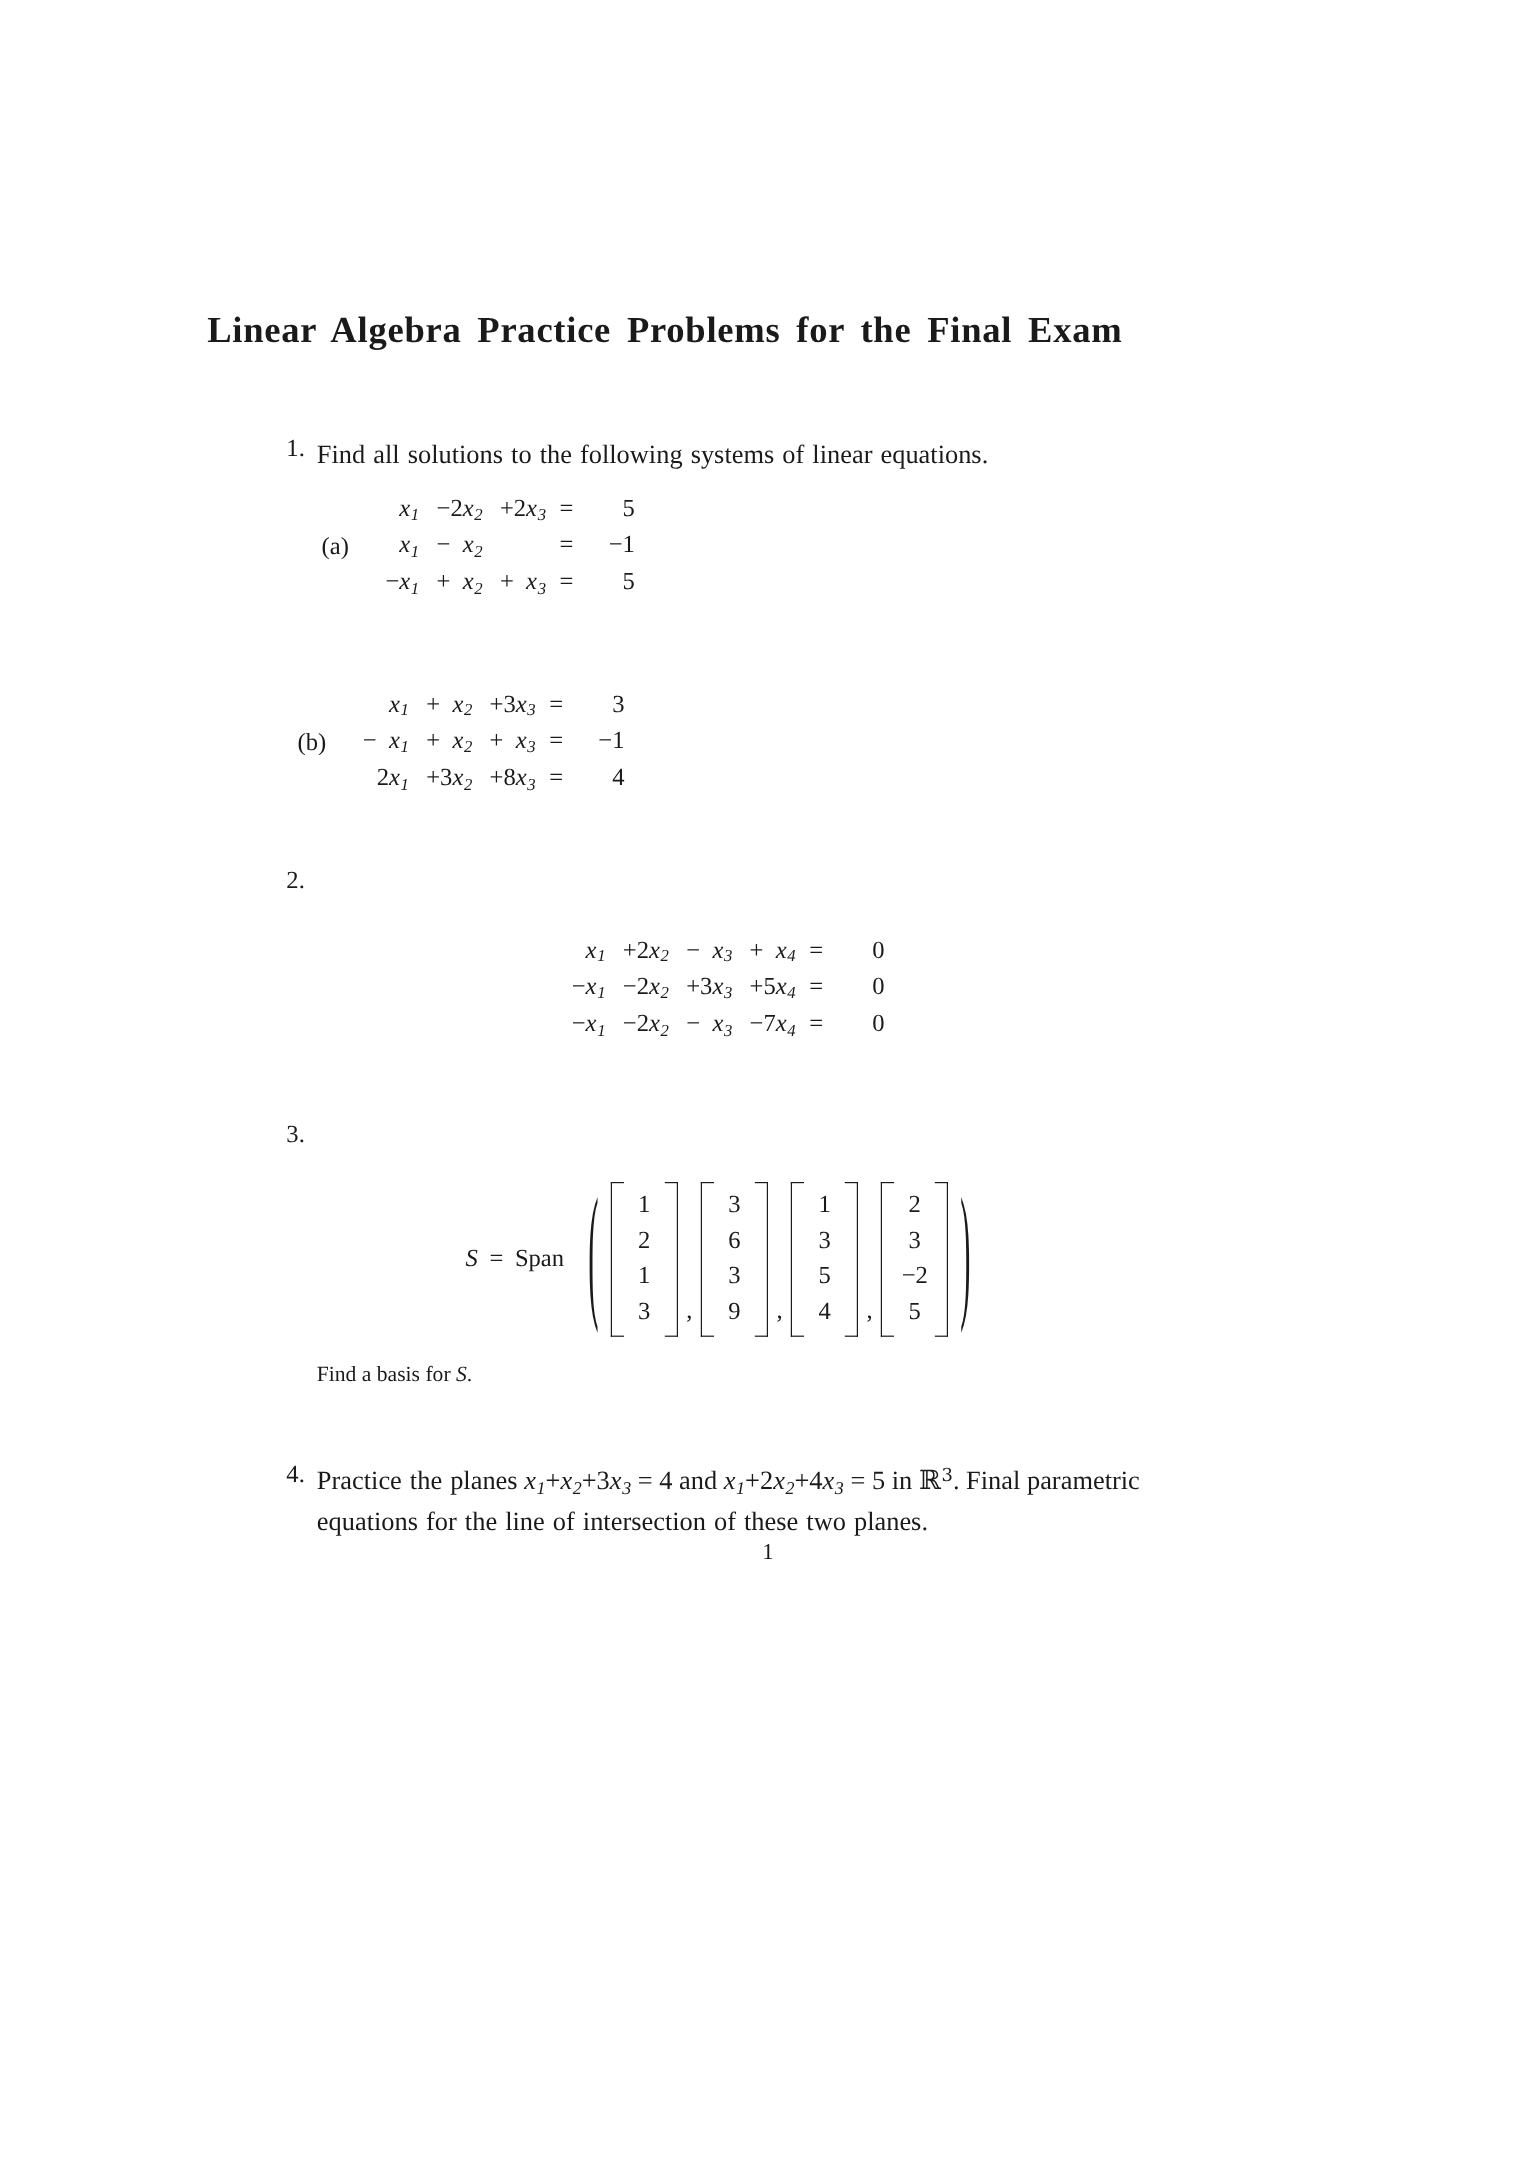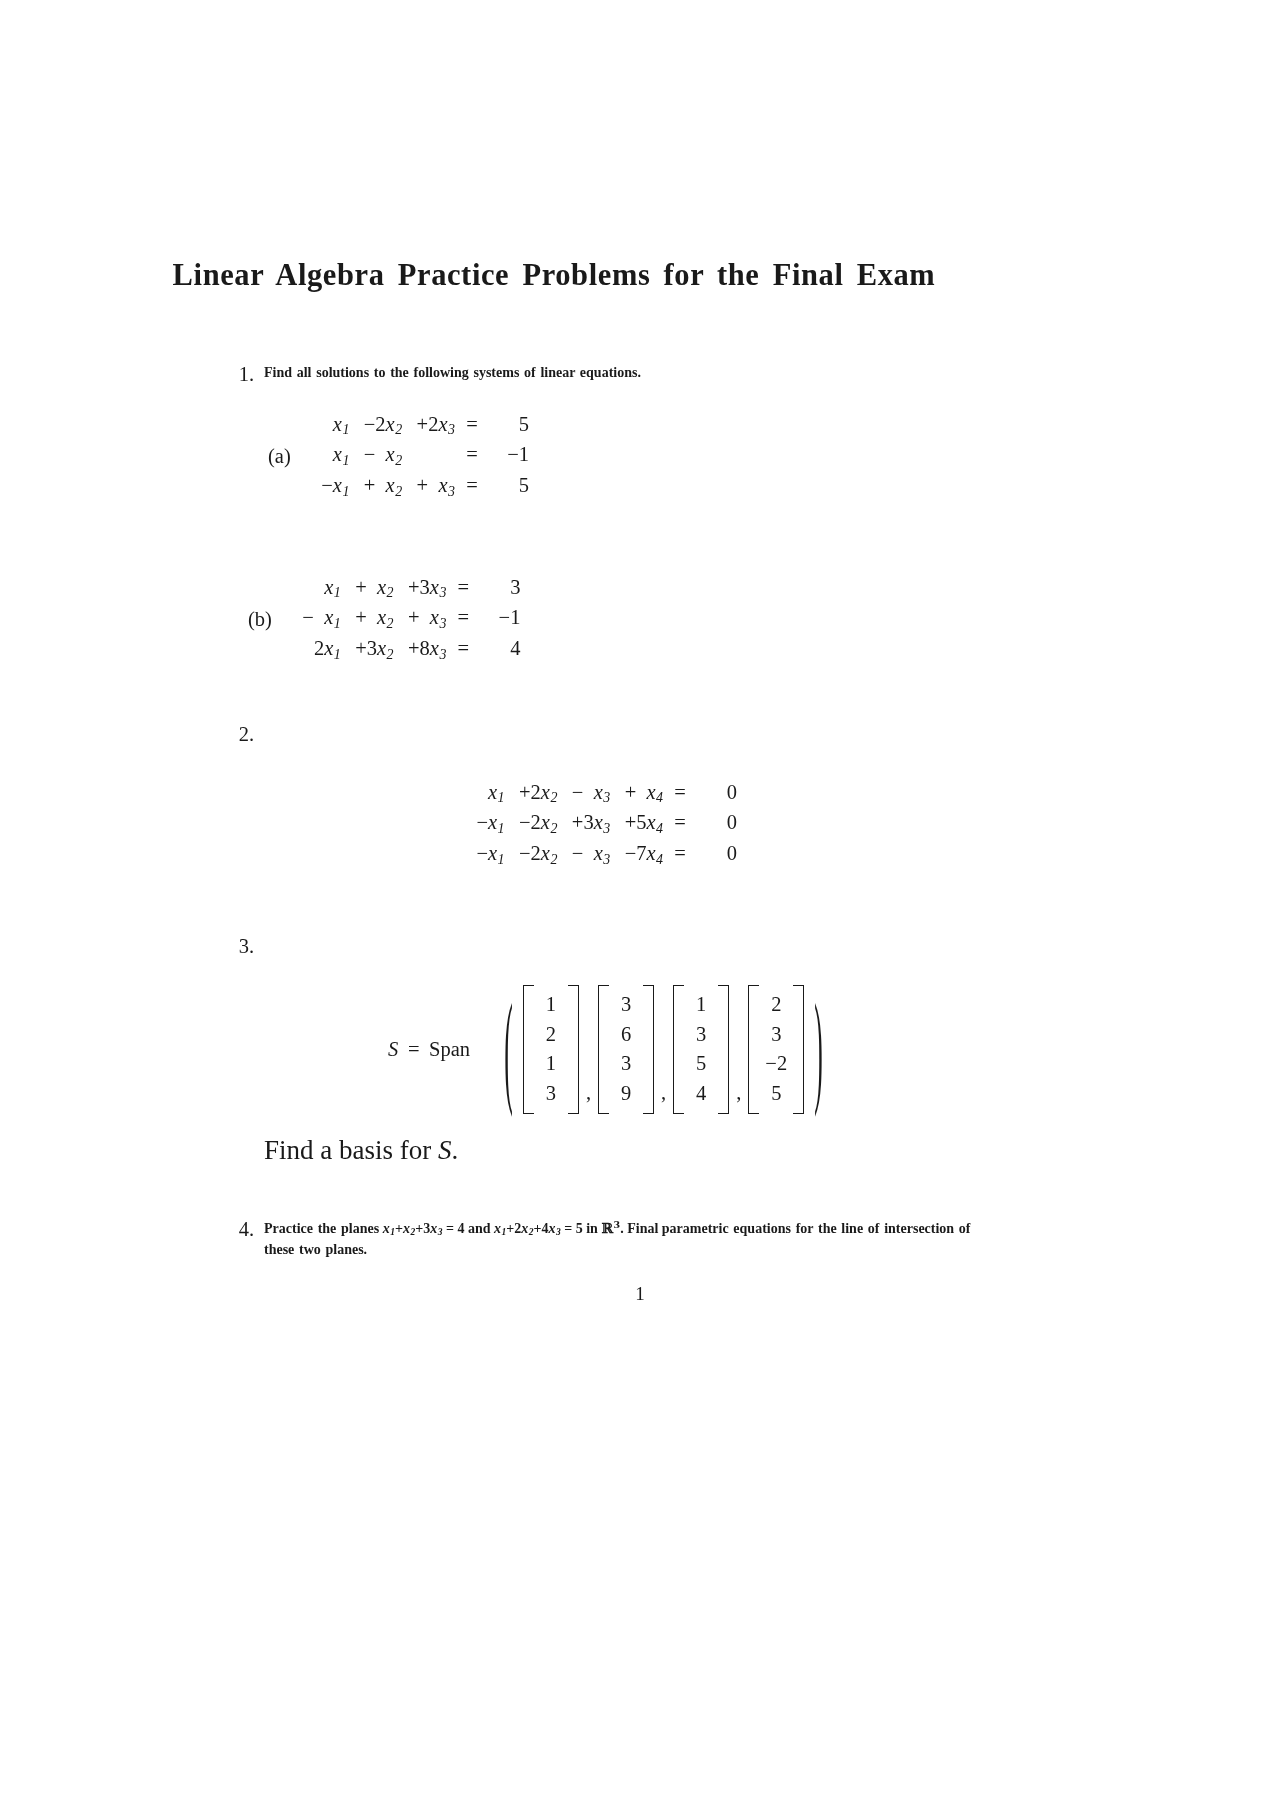--- a/index.html
+++ b/index.html
@@ -41,23 +41,22 @@
   }
   .prob-num {
     width: 34px;
     flex: 0 0 34px;
     text-align: right;
     font-size: 20.5px;
     padding-right: 10px;
     box-sizing: border-box;
   }
   .prob-body {
-    font-size: 14px;
+    font-size: 22px;
     line-height: 1.42;
-    font-weight: bold;
   }
   .prob-text { word-spacing: 1.2px; }
 
   
   .mathit { font-style: italic; font-family: "Liberation Serif", serif; }
   .sub {
     font-size: 0.68em;
     vertical-align: -0.28em;
     font-style: italic;
     margin-left: 0.5px;
@@ -97,21 +96,21 @@
   td.c-eq     { text-align: center; width: 34px; }
   td.c-rhs    { text-align: right;  width: 40px; padding-left: 6px; }
 
   
   .spanblock {
     position: absolute;
     display: flex;
     align-items: center;
     font-size: 20.5px;
   }
-  .span-lead { margin-right: 24px; white-space: nowrap; }
+  .span-lead { margin-right: 10px; white-space: nowrap; }
   .paren {
     font-size: 20.5px;
     line-height: 1;
     display: inline-block;
     transform: scaleY(6.1) scaleX(1.25);
     transform-origin: center;
     margin: 0 11px;
   }
   .vec {
     display: inline-flex;
@@ -137,21 +136,21 @@
     padding: 0 5px;
   }
   .vcomma {
     align-self: flex-end;
     padding: 0 7px 10px 7px;
     font-size: 20.5px;
   }
 
   .sub-line {
     position: absolute;
-    font-size: 27px;
+    font-size: 18px;
   }
 
   .page-num {
     position: absolute;
     top: 1283px;
     left: 0;
     width: 1280px;
     text-align: center;
     font-size: 19px;
   }

